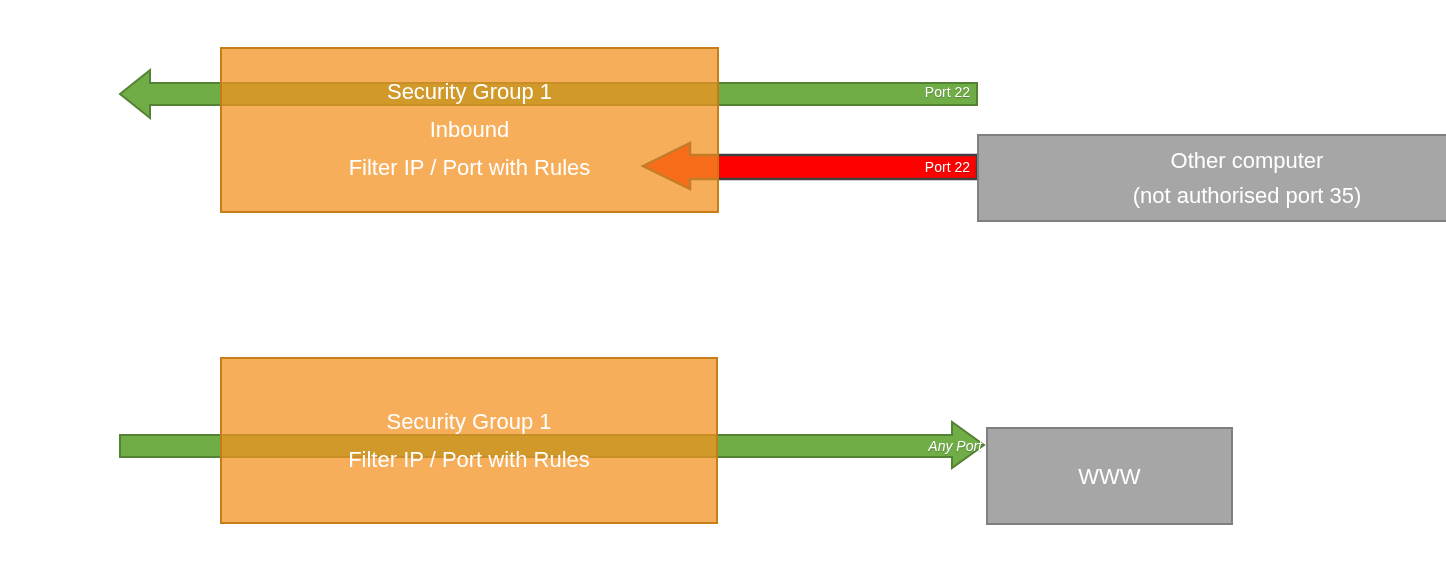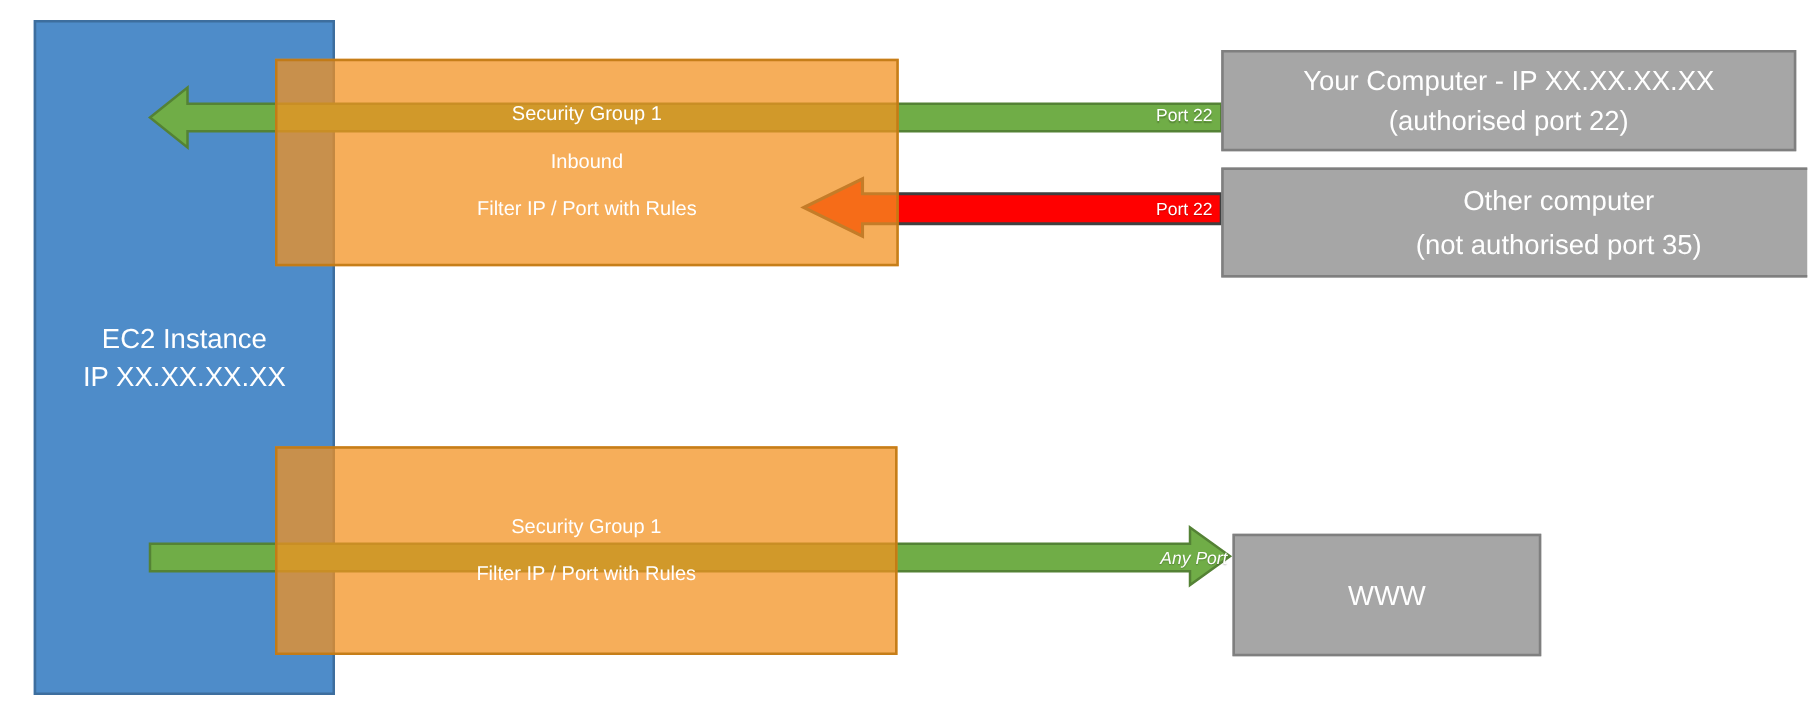--- a/index.html
+++ b/index.html
@@ -28,21 +28,21 @@
     font-size:22px;line-height:31px;
   }
   .arrows{
     position:absolute;left:0;top:0;width:1446px;height:578px;
     z-index:2;
   }
   .sg{
     background:var(--orange-fill);
     border:2px solid var(--orange-border);
     z-index:3;
-    font-size:16px;line-height:38px;
+    font-size:22px;line-height:38px;
   }
   .sg-inbound{left:220px;top:47px;width:499px;height:166px;}
   .sg-outbound{left:220px;top:357px;width:498px;height:167px;}
 
   .gray{
     background:var(--gray-fill);
     border:2px solid var(--gray-border);
     z-index:2;
     font-size:22px;
   }
@@ -61,46 +61,38 @@
   }
   .lbl-port22-allowed{left:840px;top:81px;width:130px;height:22px;line-height:22px;}
   .lbl-port22-blocked{left:840px;top:156px;width:130px;height:22px;line-height:22px;}
   .lbl-anyport{left:842px;top:435px;width:140px;height:22px;line-height:22px;font-style:italic;}
 </style>
 </head>
 <body>
 
 <div class="canvas">
 
-  <div class="box ec2">
-    <span>EC2 Instance</span>
-    <span>IP XX.XX.XX.XX</span>
-  </div>
 
   <svg class="arrows" viewBox="0 0 1446 578">
     <polygon points="120,94 150,70 150,83 977,83 977,105 150,105 150,118" fill="var(--green-fill)" stroke="var(--green-border)" stroke-width="2"></polygon>
     <polygon points="643,166 690,143 690,155 977,155 977,179 690,179 690,189" fill="var(--red-fill)" stroke="var(--red-border)" stroke-width="2.5"></polygon>
     <polygon points="120,435 952,435 952,422 984,445 952,468 952,457 120,457" fill="var(--green-fill)" stroke="var(--green-border)" stroke-width="2"></polygon>
   </svg>
 
   <div class="box sg sg-inbound">
     <span>Security Group 1</span>
     <span>Inbound</span>
     <span>Filter IP / Port with Rules</span>
   </div>
 
   <div class="box sg sg-outbound">
     <span>Security Group 1</span>
     <span>Filter IP / Port with Rules</span>
   </div>
 
-  <div class="box gray your-computer">
-    <span>Your Computer - IP XX.XX.XX.XX</span>
-    <span>(authorised port 22)</span>
-  </div>
 
   <div class="box gray other-computer">
     <span>Other computer</span>
     <span>(not authorised port 35)</span>
   </div>
 
   <div class="box gray www">
     <span>WWW</span>
   </div>
 

